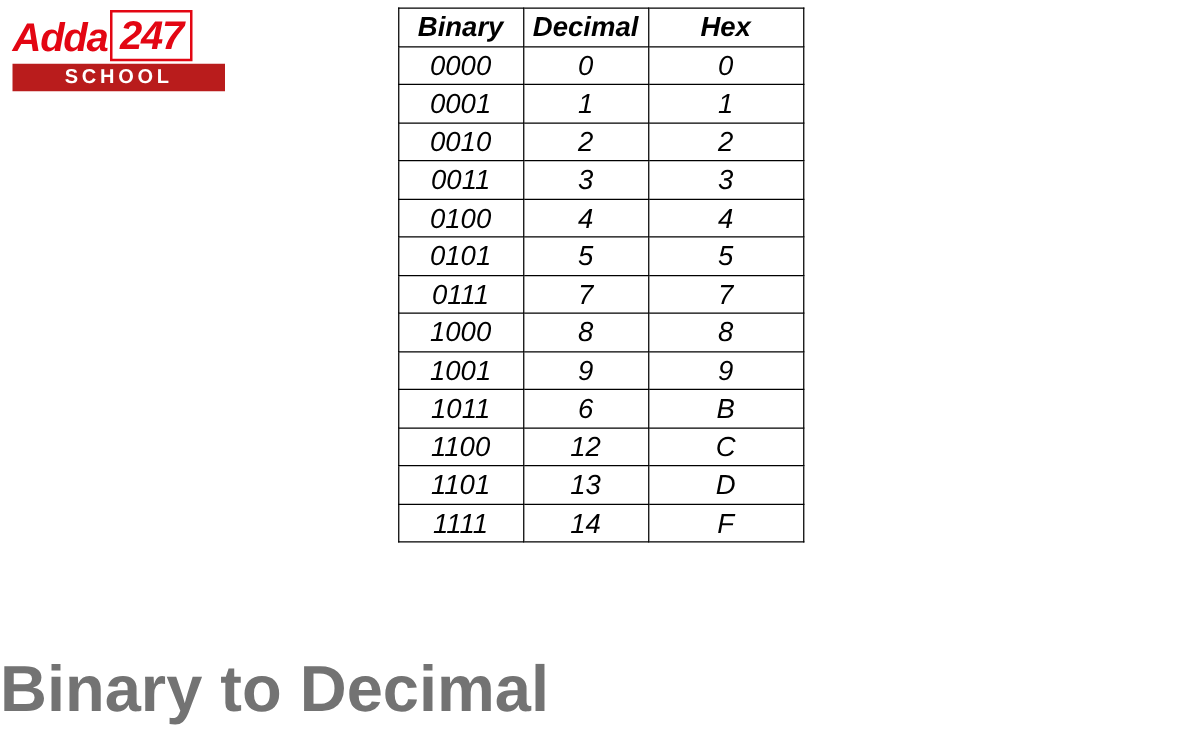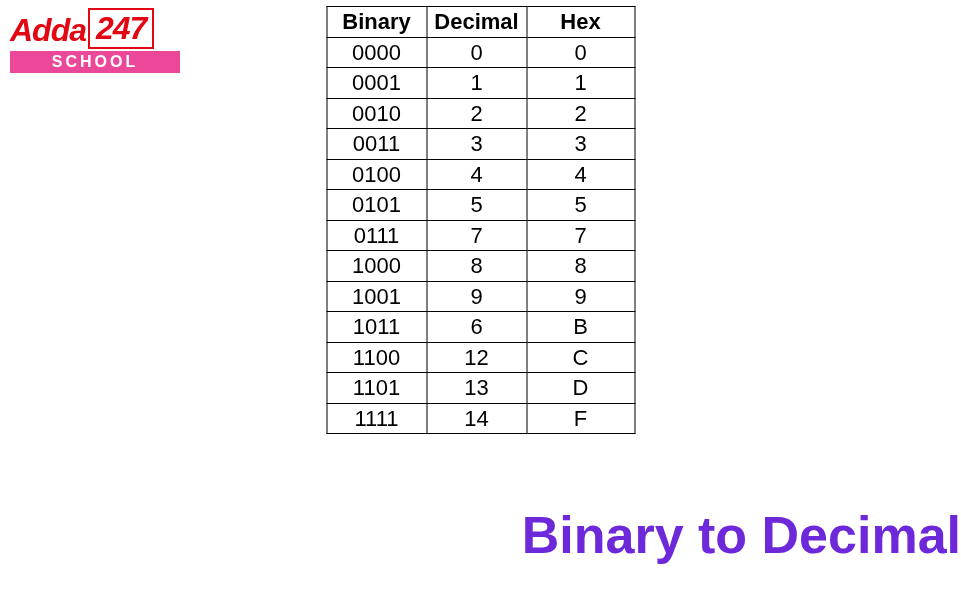--- a/index.html
+++ b/index.html
@@ -34,21 +34,21 @@
       font-size: 32px;
       font-weight: bold;
       font-style: italic;
       color: #e30613;
       border: 2px solid #e30613;
       padding: 0 6px;
       margin-left: 2px;
       letter-spacing: -1px;
     }
     .logo-school {
-      background: #ec4899;
+      background: #b91c1c;
       color: #ffffff;
       font-size: 16px;
       font-weight: bold;
       letter-spacing: 3px;
       text-align: center;
       padding: 2px 0;
       margin-top: 2px;
       width: 170px;
     }
     .table-wrap {
@@ -60,36 +60,37 @@
     table {
       border-collapse: collapse;
       font-size: 22px;
     }
     th, td {
       border: 1px solid #000000;
       text-align: center;
       padding: 1px 0;
       line-height: 1.25;
       height: 29px;
+      font-style: italic;
     }
     th {
       font-weight: bold;
     }
     .col-binary { width: 100px; }
     .col-decimal { width: 100px; margin-left: 12px; }
-    .col-hex { width: 108px; }
+    .col-hex { width: 124px; }
     .title {
       position: absolute;
-      bottom: 26px;
+      bottom: 9px;
       left: 0;
       width: 100%;
-      text-align: right;
+      text-align: left;
       font-size: 52px;
       font-weight: bold;
-      color: #6d28d9;
+      color: #737373;
     }
   </style>
 </head>
 <body>
 
 <div class="logo">
   <div class="logo-top">
     <span class="logo-adda">Adda</span>
     <span class="logo-247">247</span>
   </div>

